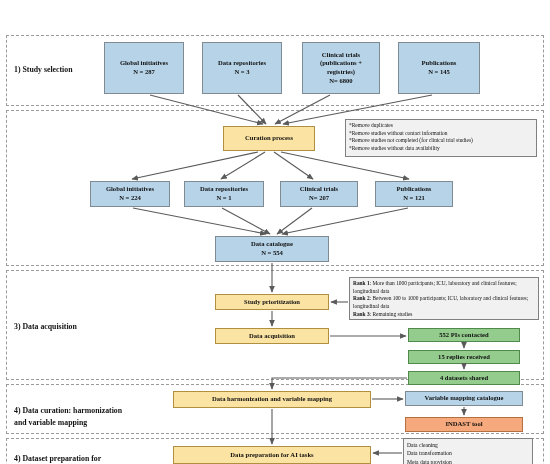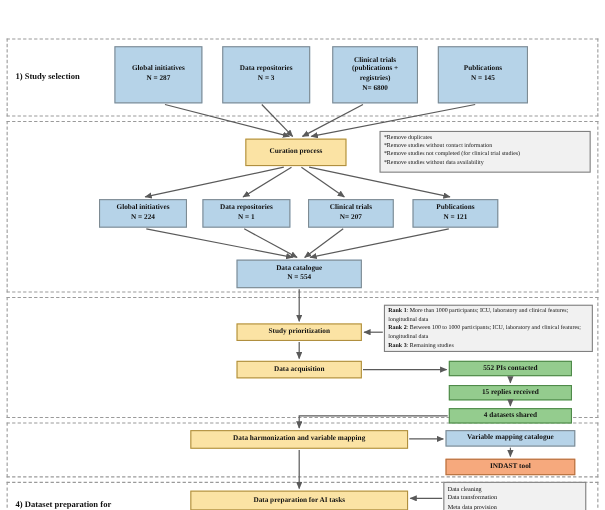--- a/index.html
+++ b/index.html
@@ -37,20 +37,27 @@
 
   <div class="band" style="left:6px;top:6px;width:538px;height:71px;"></div>
   <div class="band" style="left:6px;top:81px;width:538px;height:156px;"></div>
   <div class="band" style="left:6px;top:241px;width:538px;height:110px;"></div>
   <div class="band" style="left:6px;top:355px;width:538px;height:50px;"></div>
   <div class="band" style="left:6px;top:409px;width:538px;height:34px;"></div>
 
   <div class="stage-label" style="left:14px;top:35px;width:96px;">
     <span>1) Study selection</span>
   </div>
+  <div class="stage-label" style="left:14px;top:292px;width:110px;">
+    <span>3) Data acquisition</span>
+  </div>
+  <div class="stage-label" style="left:14px;top:365px;width:150px;white-space:pre-line;">
+    <span>4) Data curation: harmonization
+and variable mapping</span>
+  </div>
   <div class="stage-label" style="left:14px;top:413px;width:150px;white-space:pre-line;">
     <span>4) Dataset preparation for
 machine learning pipelines</span>
   </div>
 
   <div class="node blue" style="left:104px;top:13px;width:80px;height:52px;">
     <div>
       <span>Global initiatives</span>
       <span>N = 287</span>
     </div>

